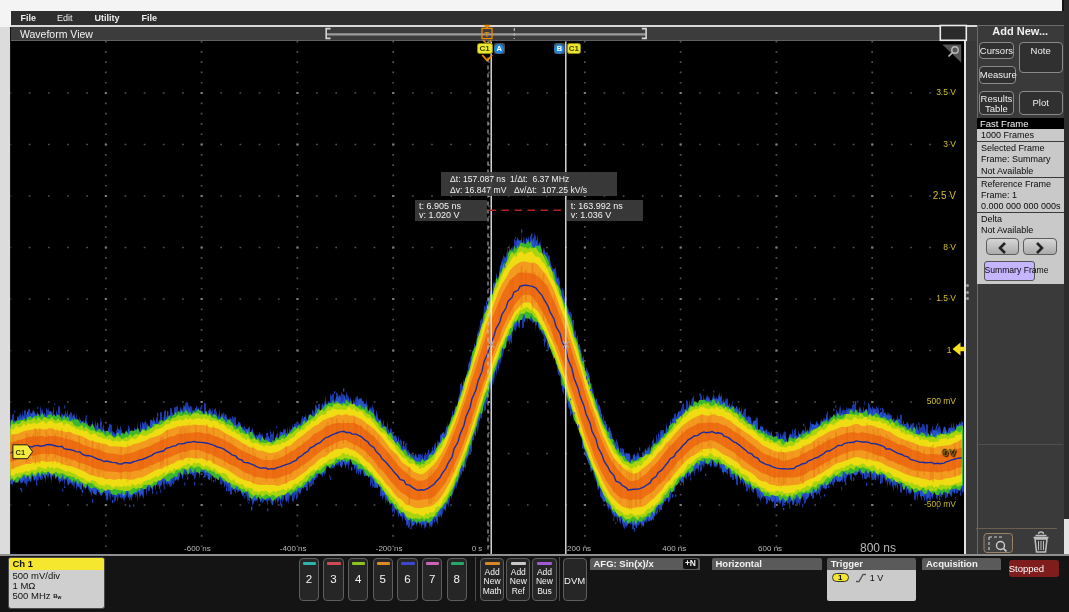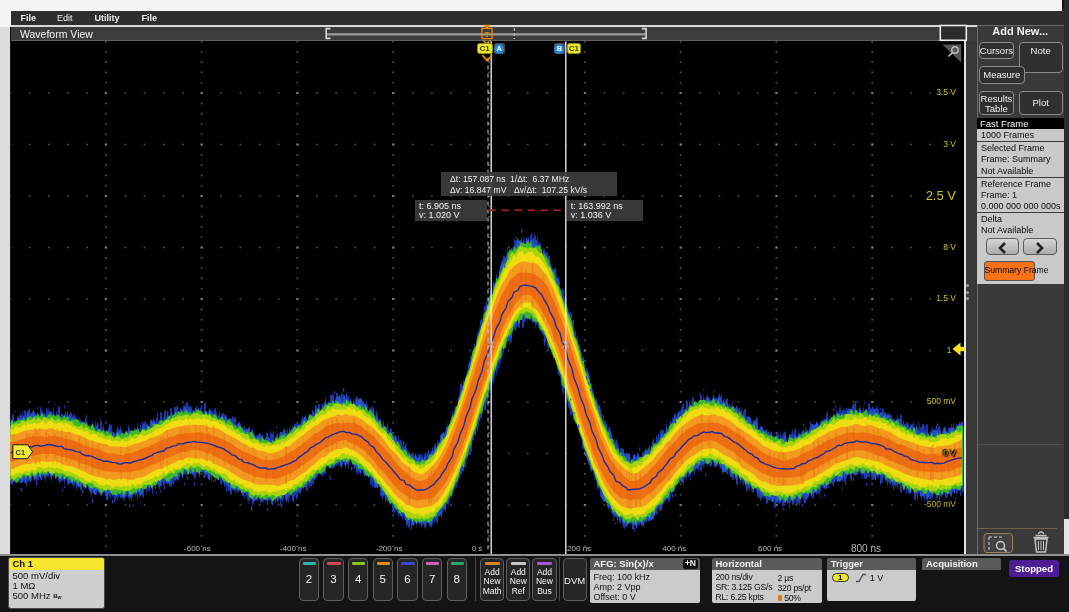--- a/index.html
+++ b/index.html
@@ -483,53 +483,53 @@
     <polygon points="942.3,44.5 961.2,44.5 961.2,62.5" fill="#555555"></polygon>
     <circle cx="955" cy="50" r="3.2" fill="none" stroke="#bbbbbb" stroke-width="1.4"></circle>
     <line x1="952.6" y1="52.4" x2="948.5" y2="56.5" stroke="#bbbbbb" stroke-width="1.6"></line>
     <polygon points="952.5,349 960.5,342.5 960.5,346.8 964.5,346.8 964.5,351.2 960.5,351.2 960.5,355.5" fill="#f5e120"></polygon>
     <polygon points="12.9,444.8 27.5,444.8 32.6,451.7 27.5,458.7 12.9,458.7" fill="#f6ec3d" stroke="#1a1a1a" stroke-width="1"></polygon>
     <text x="20.4" y="454.6" fill="#333a00" font-size="7.5px" font-weight="bold" text-anchor="middle" font-family="Liberation Sans">C1</text>
     <path d="M482.2 55 L487.2 60.6 L492.2 55" fill="none" stroke="#f08a00" stroke-width="1.7"></path>
   </svg>
 <div class="ab" style="left:856.0px;top:88.3px;width:100px;text-align:right;color:#d0c027;font-size:8.5px;height:9px;line-height:9px;text-shadow:0 0 2px #000,0 0 2px #000,1px 1px 1px #000,-1px -1px 1px #000">3.5 V</div>
 <div class="ab" style="left:856.0px;top:139.8px;width:100px;text-align:right;color:#d0c027;font-size:8.5px;height:9px;line-height:9px;text-shadow:0 0 2px #000,0 0 2px #000,1px 1px 1px #000,-1px -1px 1px #000">3 V</div>
-<div class="ab" style="left:856.0px;top:191.3px;width:100px;text-align:right;color:#d0c027;font-size:13px;height:9px;line-height:9px;text-shadow:0 0 2px #000,0 0 2px #000,1px 1px 1px #000,-1px -1px 1px #000">2.5 V</div>
+<div class="ab" style="left:856.0px;top:191.3px;width:100px;text-align:right;color:#d0c027;font-size:10px;height:9px;line-height:9px;text-shadow:0 0 2px #000,0 0 2px #000,1px 1px 1px #000,-1px -1px 1px #000">2.5 V</div>
 <div class="ab" style="left:856.0px;top:242.8px;width:100px;text-align:right;color:#d0c027;font-size:8.5px;height:9px;line-height:9px;text-shadow:0 0 2px #000,0 0 2px #000,1px 1px 1px #000,-1px -1px 1px #000">8 V</div>
 <div class="ab" style="left:856.0px;top:294.3px;width:100px;text-align:right;color:#d0c027;font-size:8.5px;height:9px;line-height:9px;text-shadow:0 0 2px #000,0 0 2px #000,1px 1px 1px #000,-1px -1px 1px #000">1.5 V</div>
 <div class="ab" style="left:851.5px;top:345.8px;width:100px;text-align:right;color:#d0c027;font-size:8.5px;height:9px;line-height:9px;text-shadow:0 0 2px #000,0 0 2px #000,1px 1px 1px #000,-1px -1px 1px #000">1</div>
 <div class="ab" style="left:856.0px;top:397.3px;width:100px;text-align:right;color:#d0c027;font-size:8.5px;height:9px;line-height:9px;text-shadow:0 0 2px #000,0 0 2px #000,1px 1px 1px #000,-1px -1px 1px #000">500 mV</div>
 <div class="ab" style="left:856.0px;top:448.8px;width:100px;text-align:right;color:#8f7d13;font-size:8.5px;height:9px;line-height:9px;text-shadow:0 0 2px #000,0 0 2px #000,1px 1px 1px #000,-1px -1px 1px #000">0 V</div>
 <div class="ab" style="left:856.0px;top:500.3px;width:100px;text-align:right;color:#c4b422;font-size:8.5px;height:9px;line-height:9px;text-shadow:0 0 2px #000,0 0 2px #000,1px 1px 1px #000,-1px -1px 1px #000">-500 mV</div>
 <div class="ab" style="left:71.5px;top:576px;width:60px;text-align:center;color:#b9b9b9;font-size:8px;height:9px;line-height:9px">-800 ns</div>
 <div class="ab" style="left:167.4px;top:544.0px;width:60px;text-align:center;color:#b9b9b9;font-size:8px;height:9px;line-height:9px">-600 ns</div>
 <div class="ab" style="left:263.2px;top:544.0px;width:60px;text-align:center;color:#b9b9b9;font-size:8px;height:9px;line-height:9px">-400 ns</div>
 <div class="ab" style="left:359.1px;top:544.0px;width:60px;text-align:center;color:#b9b9b9;font-size:8px;height:9px;line-height:9px">-200 ns</div>
 <div class="ab" style="left:447.0px;top:544.0px;width:60px;text-align:center;color:#b9b9b9;font-size:8px;height:9px;line-height:9px">0 s</div>
 <div class="ab" style="left:549.1px;top:544.0px;width:60px;text-align:center;color:#b9b9b9;font-size:8px;height:9px;line-height:9px">200 ns</div>
 <div class="ab" style="left:644.3px;top:544.0px;width:60px;text-align:center;color:#b9b9b9;font-size:8px;height:9px;line-height:9px">400 ns</div>
 <div class="ab" style="left:740.1px;top:544.0px;width:60px;text-align:center;color:#b9b9b9;font-size:8px;height:9px;line-height:9px">600 ns</div>
-<div class="ab" style="left:836.0px;top:544.0px;width:60px;text-align:center;color:#b9b9b9;font-size:10px;height:9px;line-height:9px">800 ns</div>
+<div class="ab" style="left:836.0px;top:544.0px;width:60px;text-align:right;color:#b9b9b9;font-size:12px;height:9px;line-height:9px">800 ns</div>
 <div class="ab" style="left:476.5px;top:43.2px;width:16px;height:10.8px;background:#ece831;border:1px solid #8f8a10;border-radius:2.5px;color:#3c4500;font-size:8px;font-weight:bold;text-align:center;line-height:9px">C1</div>
 <div class="ab" style="left:493.7px;top:43.2px;width:11px;height:10.8px;background:#4c4c4c;border-radius:2px"></div>
 <div class="ab" style="left:494.1px;top:43.6px;width:10px;height:10px;background:#1e86dd;border-radius:50%;color:#fff;font-size:7.5px;font-weight:bold;text-align:center;line-height:10px">A</div>
 <div class="ab" style="left:554px;top:43.2px;width:11px;height:10.8px;background:#4c4c4c;border-radius:2px"></div>
 <div class="ab" style="left:554.4px;top:43.6px;width:10px;height:10px;background:#1e86dd;border-radius:50%;color:#fff;font-size:7.5px;font-weight:bold;text-align:center;line-height:10px">B</div>
 <div class="ab" style="left:566.5px;top:43.2px;width:14.5px;height:10.8px;background:#ece831;border:1px solid #8f8a10;border-radius:2.5px;color:#3c4500;font-size:8px;font-weight:bold;text-align:center;line-height:9px">C1</div>
 <div class="ab" style="left:441px;top:172px;width:175.5px;height:24px;background:rgba(60,60,60,0.93)"></div>
 <div class="ab" style="left:450px;top:174px;height:10px;line-height:10px;color:#f2f2f2;font-size:8.6px">Δt: 157.087 ns</div>
 <div class="ab" style="left:510px;top:174px;height:10px;line-height:10px;color:#f2f2f2;font-size:8.6px">1/Δt:&nbsp; 6.37 MHz</div>
 <div class="ab" style="left:450px;top:185px;height:10px;line-height:10px;color:#f2f2f2;font-size:8.6px">Δv: 16.847 mV</div>
 <div class="ab" style="left:514px;top:185px;height:10px;line-height:10px;color:#f2f2f2;font-size:8.6px">Δv/Δt:&nbsp; 107.25 kV/s</div>
 <div class="ab" style="left:415px;top:200.4px;width:71.6px;height:20.3px;background:rgba(60,60,60,0.93);color:#f2f2f2;font-size:9px;padding:1.5px 0 0 4px;line-height:9.5px">t: 6.905 ns<br>v: 1.020 V</div>
 <div class="ab" style="left:566.8px;top:200.4px;width:76.5px;height:20.3px;background:rgba(60,60,60,0.93);color:#f2f2f2;font-size:9px;padding:1.5px 0 0 4px;line-height:9.5px">t: 163.992 ns<br>v: 1.036 V</div>
 <div class="ab" style="left:977px;top:26px;width:86.5px;height:10px;text-align:center;color:#f0f0f0;font-size:11px;font-weight:bold;line-height:10px">Add New...</div>
 <div class="pbtn" style="left:978.8px;top:41.7px;width:35.3px;height:17.5px;line-height:16px">Cursors</div>
 <div class="pbtn" style="left:1018.5px;top:41.7px;width:44.3px;height:31px;line-height:16px">Note</div>
-<div class="pbtn" style="left:978.8px;top:66.4px;width:46px;height:18px;line-height:16.5px">Measure</div>
+<div class="pbtn" style="left:978.8px;top:66.4px;width:37px;height:18px;line-height:16.5px">Measure</div>
 <div class="pbtn" style="left:1075px;top:66.4px;width:44.3px;height:30px;line-height:16.5px">Search</div>
 <div class="pbtn" style="left:978.8px;top:91px;width:35.3px;height:23.7px;line-height:10.5px;padding-top:1.5px">Results<br>Table</div>
 <div class="pbtn" style="left:1018.5px;top:91px;width:44.3px;height:23.7px;line-height:21px">Plot</div>
 <div class="ab" style="left:977px;top:119.5px;width:86.5px;height:1px;background:#666"></div>
 <div class="ab" style="left:977px;top:117.5px;width:86.5px;height:11px;background:#000;color:#f5f5f5;font-size:9.5px;padding-left:3px;line-height:11px">Fast Frame</div>
 <div class="ab" style="left:977px;top:128.5px;width:86.5px;height:155.8px;background:#c9c9c9"></div>
 <div class="ab" style="left:977px;top:128.5px;width:63px;height:12.3px">
     <div class="ffrow" style="line-height:12.3px">1000 Frames</div>
   </div>
 <div class="ab" style="left:977px;top:140.8px;width:86.5px;height:1.2px;background:#3a3a3a"></div>
@@ -543,21 +543,21 @@
 <div class="ab" style="left:977px;top:212.2px;width:86.5px;height:1.2px;background:#3a3a3a"></div>
 <div class="ab" style="left:977px;top:213.6px;width:86.5px">
     <div class="ffrow" style="line-height:11.2px">Delta<br>Not Available</div>
   </div>
 <div class="ab" style="left:985.6px;top:238px;width:33.2px;height:16.5px;background:linear-gradient(#d6d6d6,#ababab);border:1px solid #5c5c5c;border-radius:4px;text-align:center"><svg width="10" height="12" viewBox="0 0 10 12" style="margin-top:2.5px">
       <path d="M8 1 L3 6 L8 11" fill="none" stroke="#222" stroke-width="2.6"></path>
     </svg></div>
 <div class="ab" style="left:1023.4px;top:238px;width:33.2px;height:16.5px;background:linear-gradient(#d6d6d6,#ababab);border:1px solid #5c5c5c;border-radius:4px;text-align:center"><svg width="10" height="12" viewBox="0 0 10 12" style="margin-top:2.5px">
       <path d="M2 1 L7 6 L2 11" fill="none" stroke="#222" stroke-width="2.6"></path>
     </svg></div>
-<div class="ab" style="left:983.5px;top:261px;width:51px;height:19.5px;background:#f97316;border:1px solid #555;border-radius:3px;color:#0a0a0a;font-size:8.6px;text-align:center;line-height:17.5px;white-space:nowrap">Summary Frame</div>
+<div class="ab" style="left:983.5px;top:261px;width:51px;height:19.5px;background:#c4b5fd;border:1px solid #555;border-radius:3px;color:#0a0a0a;font-size:8.6px;text-align:center;line-height:17.5px;white-space:nowrap">Summary Frame</div>
 <div class="ab" style="left:976px;top:444px;width:87px;height:1px;background:#4f4f4f"></div>
 <div class="ab" style="left:976px;top:528px;width:81px;height:1px;background:#6b5f4f"></div>
 <div class="ab" style="left:966px;top:284px;width:3px;height:3px;background:#999;border-radius:50%"></div>
 <div class="ab" style="left:966px;top:290.5px;width:3px;height:3px;background:#999;border-radius:50%"></div>
 <div class="ab" style="left:966px;top:297px;width:3px;height:3px;background:#999;border-radius:50%"></div>
 <svg class="ab" style="left:975px;top:525px" width="94" height="30" viewBox="0 0 94 30">
     <rect x="9" y="8.5" width="28.5" height="19" rx="3" fill="#424242" stroke="#9a8468" stroke-width="1"></rect>
     <path d="M14 12 h3 m2 0 h3 m2 0 h3 M14 12 v3 m0 2 v3 m0 2 v3" stroke="#cfcfcf" stroke-width="1.1" fill="none"></path>
     <circle cx="25.5" cy="20.5" r="4" fill="none" stroke="#cfcfcf" stroke-width="1.4"></circle>
     <line x1="28.5" y1="23.5" x2="31.5" y2="26.5" stroke="#cfcfcf" stroke-width="1.7"></line>
@@ -611,31 +611,29 @@
 <div class="addbtn" style="left:532.4px">
     <div class="chline" style="left:3.5px;width:15.2px;background:#a05ad2"></div>
     <div style="margin-top:8.5px">Add<br>New<br>Bus</div>
   </div>
 <div class="ab" style="left:558.5px;top:557px;width:1px;height:44px;background:#4a4a4a"></div>
 <div class="addbtn" style="left:562.5px;width:24.2px">
     <div style="margin-top:17px;font-size:9.5px">DVM</div>
   </div>
 <div class="ab" style="left:589.5px;top:558px;width:110.5px;height:44.5px;border-radius:2px;overflow:hidden">
     <div class="bhead" style="position:relative">AFG: Sin(x)/x<div style="position:absolute;right:2px;top:1px;background:#111;border-radius:2px;padding:0 2px;font-size:8.5px;height:9.5px;line-height:9.5px">+N</div></div>
-    <div class="bbody" style="height:33px;padding-top:2px">Freq: 100 kHz<br>Amp: 2 Vpp<br>Offset: 0 V</div>
   </div>
 <div class="ab" style="left:711.5px;top:558px;width:110.5px;height:44.5px;border-radius:2px;overflow:hidden">
     <div class="bhead">Horizontal</div>
-    <div class="bbody" style="height:33px;padding-top:2px;position:relative;font-size:8.6px;letter-spacing:-0.2px">200 ns/div<br>SR: 3.125 GS/s<br>RL: 6.25 kpts<div style="position:absolute;left:66px;top:3px;line-height:10.1px">2 µs<br>320 ps/pt<br><span style="display:inline-block;width:4.5px;height:6px;background:#d87d1e;border-radius:1px;position:relative;top:0.5px"></span> 50%</div></div>
   </div>
 <div class="ab" style="left:826.8px;top:558px;width:89.5px;height:43px;border-radius:2px;overflow:hidden">
     <div class="bhead">Trigger</div>
     <div class="bbody" style="height:31.5px;position:relative">
       <div style="position:absolute;left:5px;top:3px;width:17px;height:9.5px;background:#f2e72e;border:1px solid #333;border-radius:4.5px;color:#111;font-weight:bold;font-size:8px;text-align:center;line-height:8.5px">1</div>
       <svg style="position:absolute;left:28px;top:2.5px" width="12" height="11" viewBox="0 0 12 11">
         <path d="M1 9.5 h3 l4 -7 h3" fill="none" stroke="#555" stroke-width="1.4"></path>
       </svg>
       <div style="position:absolute;left:43px;top:3.5px">1 V</div>
     </div>
   </div>
 <div class="ab" style="left:922px;top:558px;width:79px;height:44.5px;border-radius:2px;overflow:hidden">
     <div class="bhead">Acquisition</div>
   </div>
-<div class="ab" style="left:1008.7px;top:559.5px;width:50.5px;height:17.5px;background:#4c1d95;border-radius:3px;color:#fff;font-weight:bold;font-size:9.5px;text-align:center;line-height:17px">Stopped</div>
+<div class="ab" style="left:1008.7px;top:559.5px;width:50.5px;height:17.5px;background:#7f1d1d;border-radius:3px;color:#fff;font-weight:normal;font-size:9.5px;text-align:left;line-height:17px">Stopped</div>
 </body></html>

